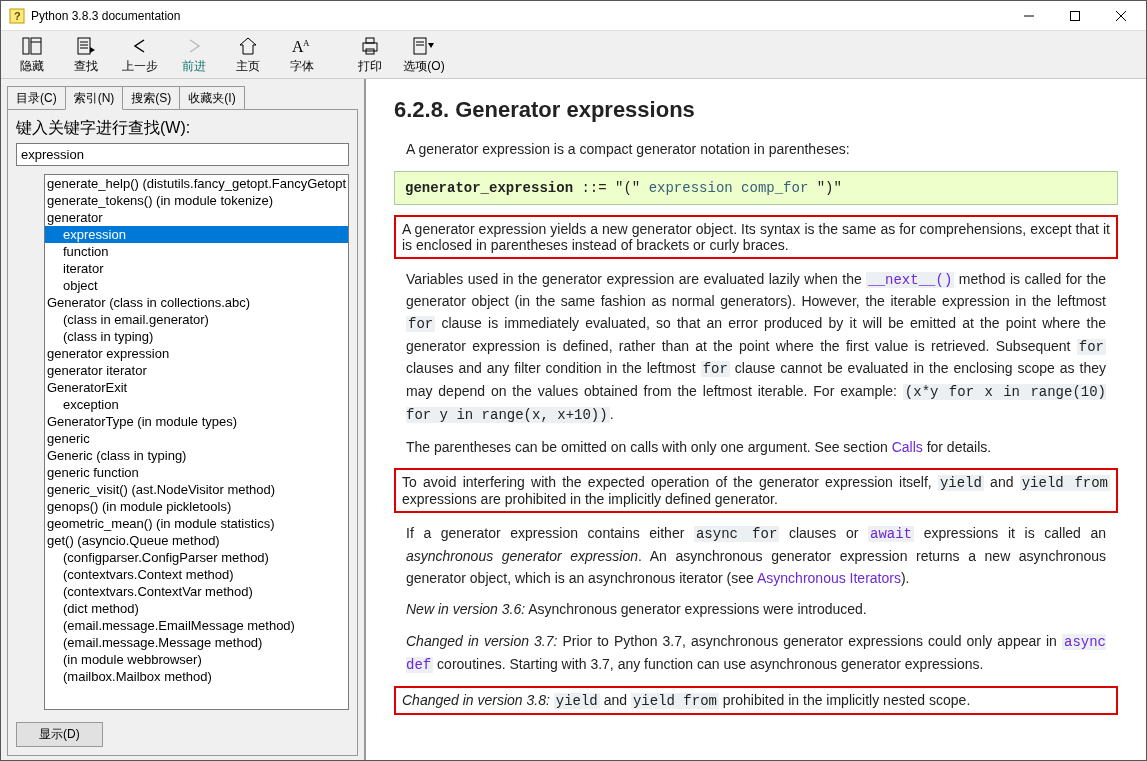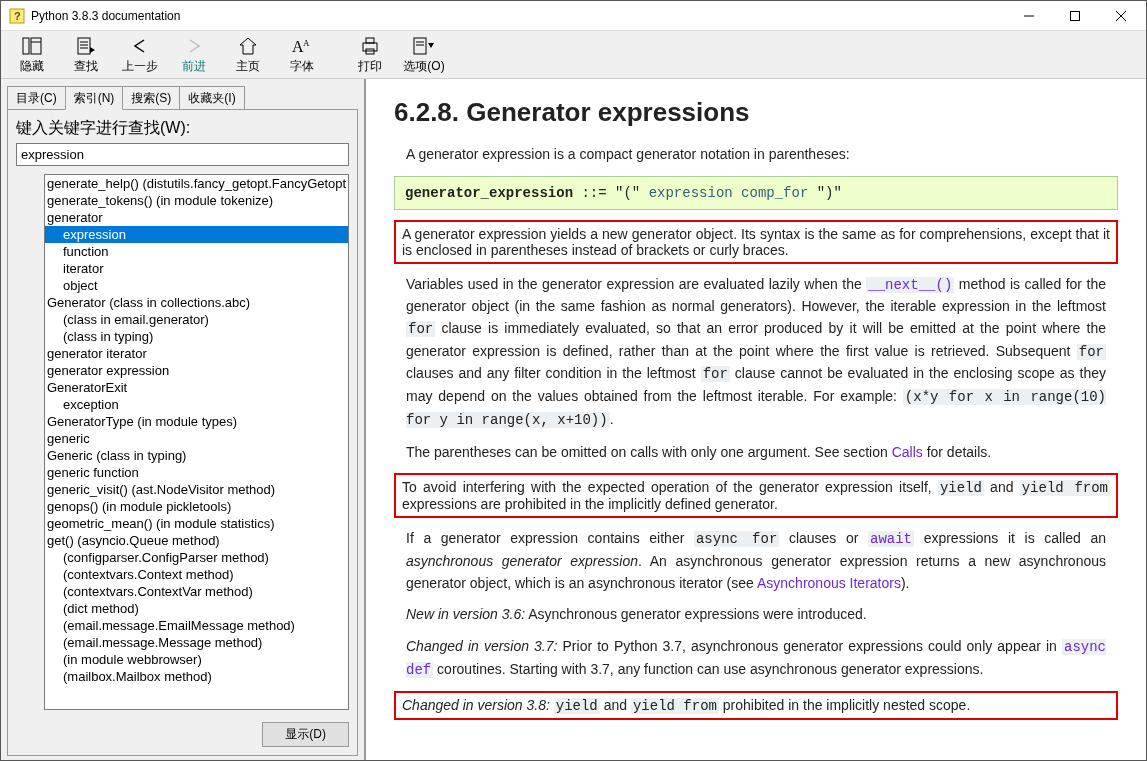--- a/index.html
+++ b/index.html
@@ -19,24 +19,24 @@
 .tabs { display: flex; height: 24px; }
 .tab { border: 1px solid #999; padding: 3px 8px; font-size: 12px; background: #f0f0f0; margin-right: -1px; position: relative; top: 1px; }
 .tab.active { background: #f0f0f0; border-bottom: 1px solid #f0f0f0; z-index: 2; }
 .tabbody { border: 1px solid #999; border-top: 1px solid #999; flex: 1; padding: 8px; display: flex; flex-direction: column; background: #f0f0f0; }
 .lbl { font-size: 16px; margin-bottom: 4px; }
 .searchinput { width: 100%; border: 1px solid #7a7a7a; padding: 3px 4px; font-size: 13px; background: #fff; margin-bottom: 8px; }
 .listbox { flex: 1; border: 1px solid #7a7a7a; background: #fff; overflow-y: scroll; font-size: 13px; line-height: 17px; margin-left: 28px; }
 .listbox .item { padding: 0 2px; white-space: nowrap; cursor: default; }
 .listbox .item.indent { padding-left: 18px; }
 .listbox .item.selected { background: #0078d7; color: #fff; }
-.btnrow { display: flex; justify-content: flex-end; margin-top: 12px; }
+.btnrow { display: flex; margin-top: 12px; }
 .showbtn { border: 1px solid #999; background: #e1e1e1; padding: 3px 22px; font-size: 12px; }
 .content { flex: 1; overflow-y: scroll; padding: 8px 28px 8px 28px; font-family: Verdana, Geneva, sans-serif; font-size: 14px; color: #222; text-align: justify; }
-.content h2 { font-size: 26px; font-weight: bold; margin: 10px 0 16px; text-align: left; }
+.content h2 { font-size: 22px; font-weight: bold; margin: 10px 0 16px; text-align: left; }
 .content p { margin: 10px 12px; line-height: 1.55; }
 .grammar { background: #eeffcc; border: 1px solid #ac9; padding: 8px 10px; font-family: "Courier New", monospace; font-size: 14px; margin: 10px 0; }
 .grammar .kw { font-weight: bold; }
 .grammar .lk { color: #355f7c; }
 .redbox { border: 2px solid #d00; padding: 4px 6px; margin: 10px 0; }
 .code { font-family: "Courier New", monospace; font-size: 14px; background: #ecf0f3; padding: 0 2px; }
 .lk { color: #6d28d9; }
 .em { font-style: italic; }
 </style>
 </head>
@@ -165,22 +165,22 @@
           <div class="item">generate_help() (distutils.fancy_getopt.FancyGetopt m</div>
           <div class="item">generate_tokens() (in module tokenize)</div>
           <div class="item">generator</div>
           <div class="item indent selected">expression</div>
           <div class="item indent">function</div>
           <div class="item indent">iterator</div>
           <div class="item indent">object</div>
           <div class="item">Generator (class in collections.abc)</div>
           <div class="item indent">(class in email.generator)</div>
           <div class="item indent">(class in typing)</div>
+          <div class="item">generator expression</div>
           <div class="item">generator iterator</div>
-          <div class="item">generator expression</div>
           <div class="item">GeneratorExit</div>
           <div class="item indent">exception</div>
           <div class="item">GeneratorType (in module types)</div>
           <div class="item">generic</div>
           <div class="item">Generic (class in typing)</div>
           <div class="item">generic function</div>
           <div class="item">generic_visit() (ast.NodeVisitor method)</div>
           <div class="item">genops() (in module pickletools)</div>
           <div class="item">geometric_mean() (in module statistics)</div>
           <div class="item">get() (asyncio.Queue method)</div>

